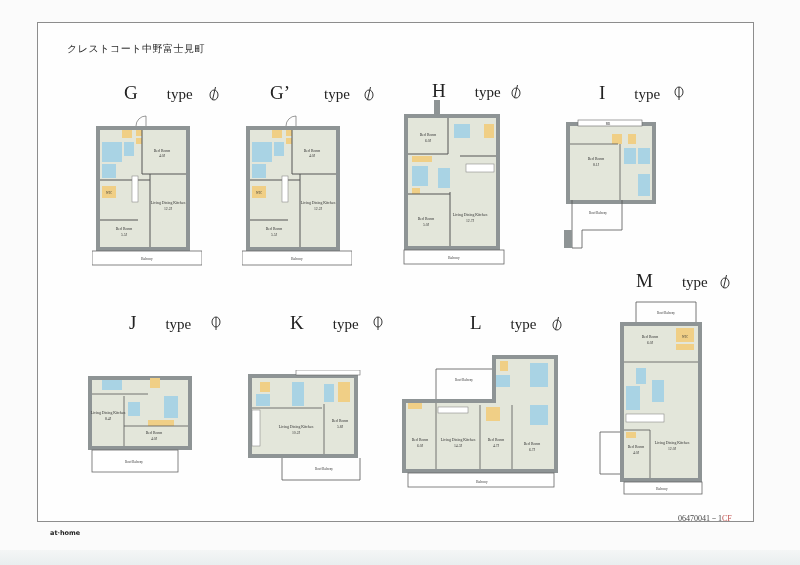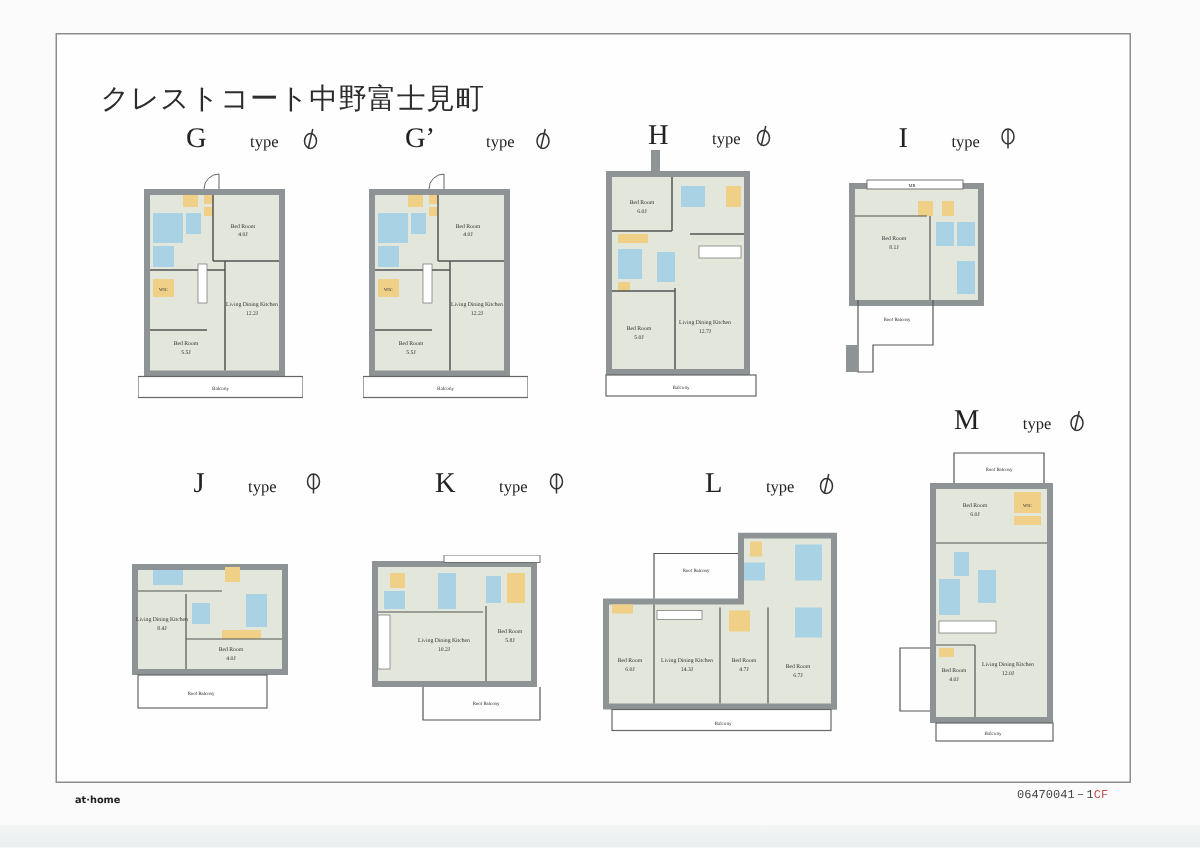--- a/index.html
+++ b/index.html
@@ -10,42 +10,42 @@
   }
   .sheet-bottom {
     position: absolute; left: 0; top: 550px; width: 800px; height: 15px;
     background: linear-gradient(#f4f6f6, #e9eeef);
   }
   .frame {
     position: absolute; left: 37px; top: 22px; width: 717px; height: 500px;
     border: 1.5px solid #8d8d8d; background: #fefefe; box-sizing: border-box;
   }
   .title {
-    position: absolute; left: 67px; top: 53px;
-    font-family: Liberation Sans, sans-serif; font-size: 19px; color: #2c2c2c;
+    position: absolute; left: 67px; top: 42px;
+    font-family: Liberation Sans, sans-serif; font-size: 10px; color: #2c2c2c;
     letter-spacing: 0.5px;
   }
   .type-label {
     position: absolute; font-family: "Liberation Serif", serif; color: #222;
     white-space: nowrap; display: flex; align-items: baseline;
   }
   .type-label .big { font-size: 19px; }
-  .type-label .small { font-size: 11px; margin-left: 1px; padding-left: 28px; }
+  .type-label .small { font-size: 15px; margin-left: 1px; padding-left: 28px; }
   .type-label .north {
     display: inline-block; margin-left: 16px; width: 10px; height: 15px; position: relative; top: 2px;
   }
   .plan { position: absolute; }
   .plan svg { display: block; }
   .footer-left {
     position: absolute; left: 38px; top: 529px;
     font-family: "DejaVu Sans", sans-serif; font-size: 6.5px; font-weight: bold; color: #222; padding-left: 12px;
   }
   .footer-right {
-    position: absolute; left: 678px; top: 524px;
-    font-family: Liberation Mono, monospace; font-size: 8px; color: #444;
+    position: absolute; left: 678px; top: 513px;
+    font-family: Liberation Serif, serif; font-size: 8px; color: #444;
   }
   .footer-right .suffix { color: #c0504d; }
   text { font-family: "Liberation Serif", serif; fill: #333; }
 </style>
 </head>
 <body>
 
 <div class="sheet-bottom"></div>
 <div class="frame"></div>
 

